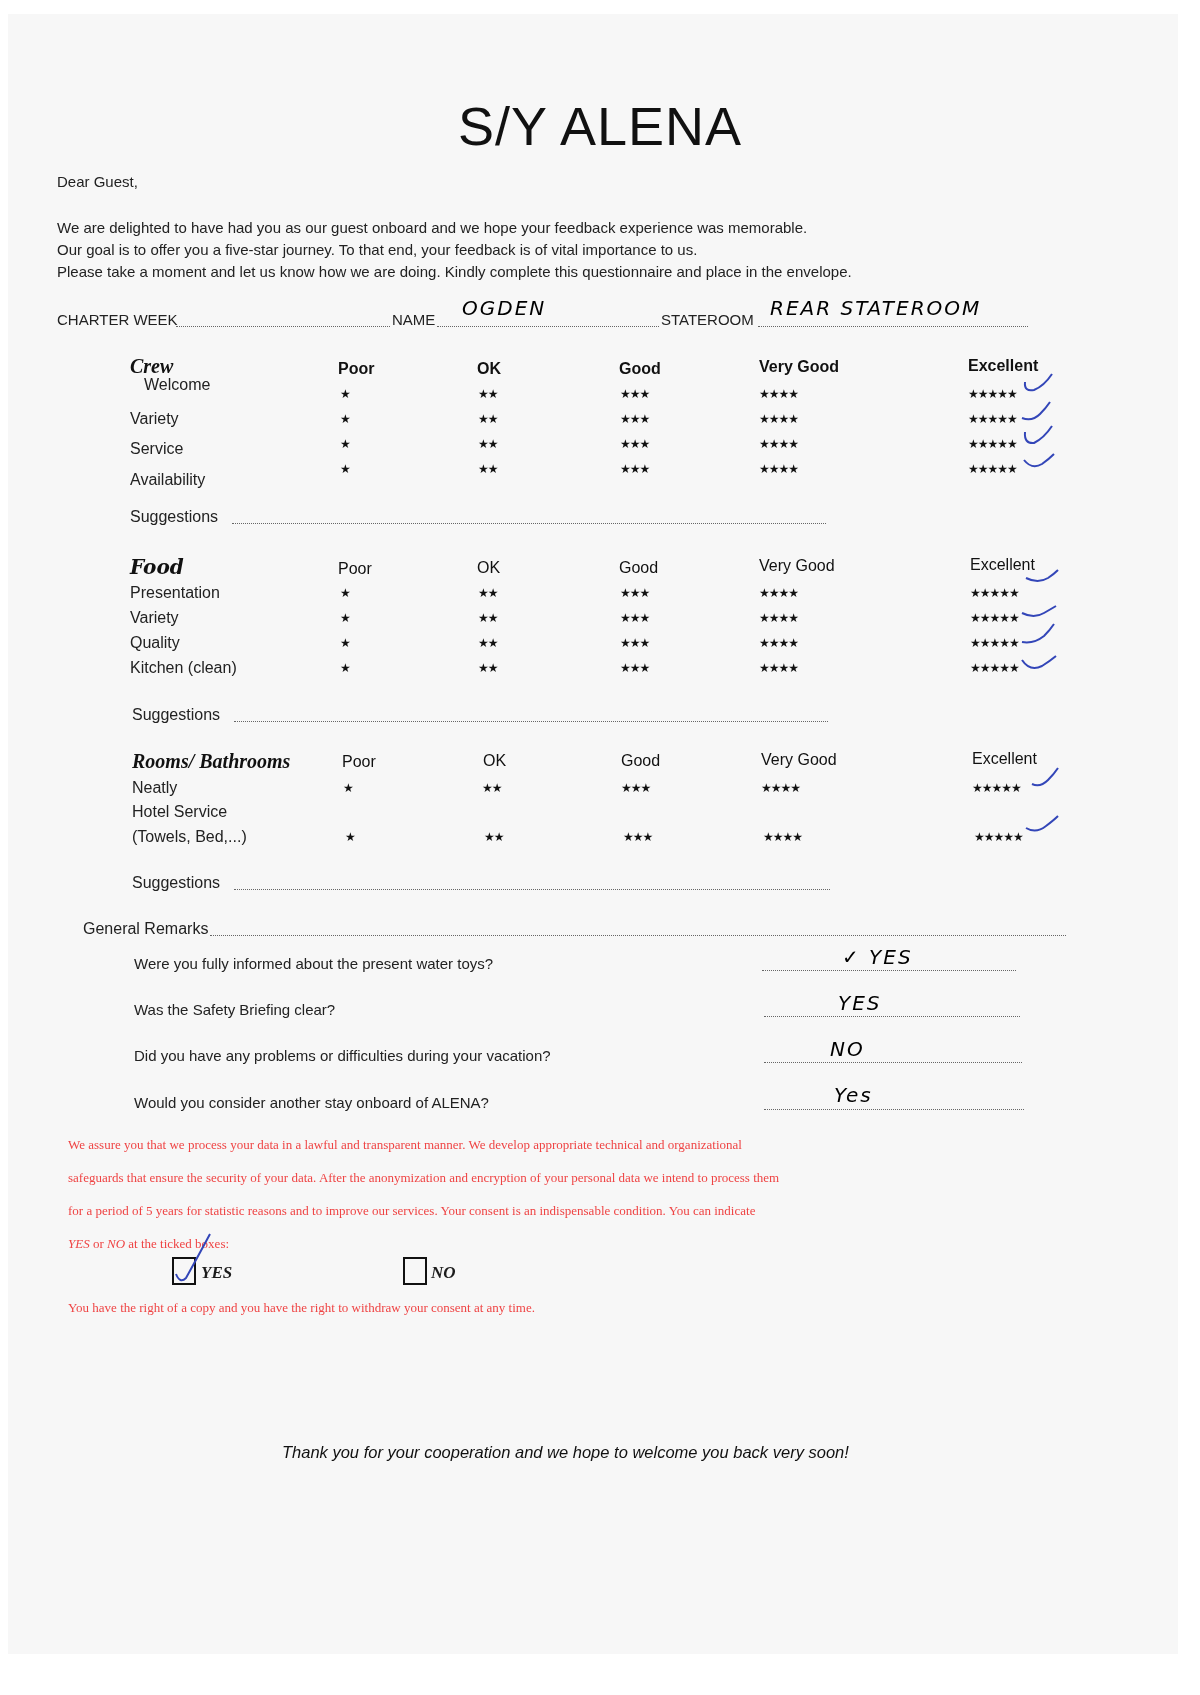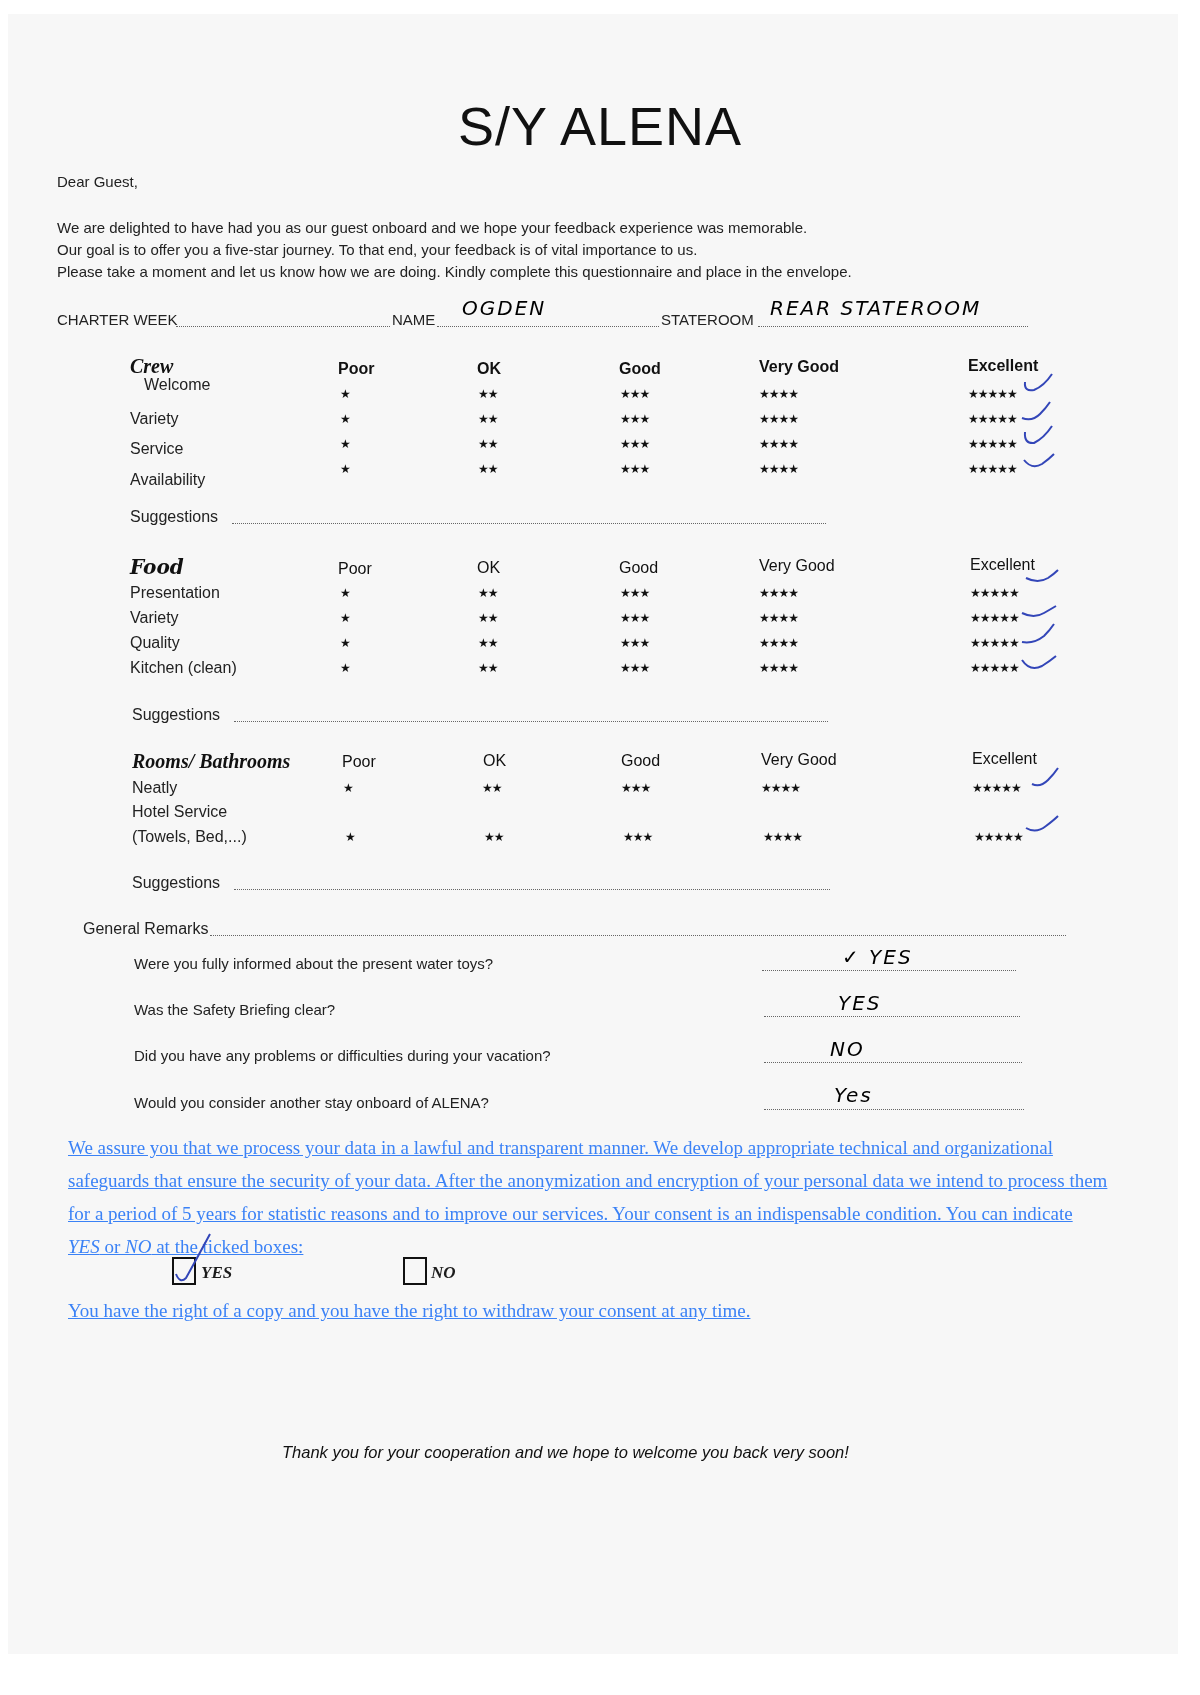--- a/index.html
+++ b/index.html
@@ -17,21 +17,21 @@
   .title { left: 0; width: 1200px; top: 95px; text-align: center; font-size: 54px; font-weight: normal; letter-spacing: 1px; color: #111; }
   .small { font-size: 15px; color: #222; }
   .dots { border-bottom: 1.5px dotted #666; height: 1px; }
   .hand { font-family: "DejaVu Sans", sans-serif; color: #000000; font-style: italic; font-size: 20px; letter-spacing: 2px; }
   .sec-title { font-family: "Liberation Serif", "DejaVu Serif", serif; font-style: italic; font-weight: bold; font-size: 20px; color: #111; }
   .hdr { font-size: 16px; color: #111; }
   .hdr.bold { font-weight: bold; }
   .item { font-size: 16px; color: #222; }
   .stars { font-size: 12px; color: #111; letter-spacing: -1px; }
   .check { position: absolute; }
-  .serifp { font-family: "Liberation Serif", "DejaVu Serif", serif; font-size: 19px; color: #3b82f6; text-decoration: underline; }
+  .serifp { font-family: "Liberation Serif", "DejaVu Serif", serif; font-size: 13px; color: #ef4444; }
   .box { position: absolute; width: 24px; height: 28px; border: 2px solid #111; box-sizing: border-box; }
   .boxlabel { font-family: "Liberation Serif", serif; font-style: italic; font-weight: bold; font-size: 17px; }
   .thanks { font-style: italic; font-size: 16.5px; color: #111; }
 </style>
 </head>
 <body>
 
 <div class="scan"></div>
 
 <div class="abs title">S/Y ALENA</div>

